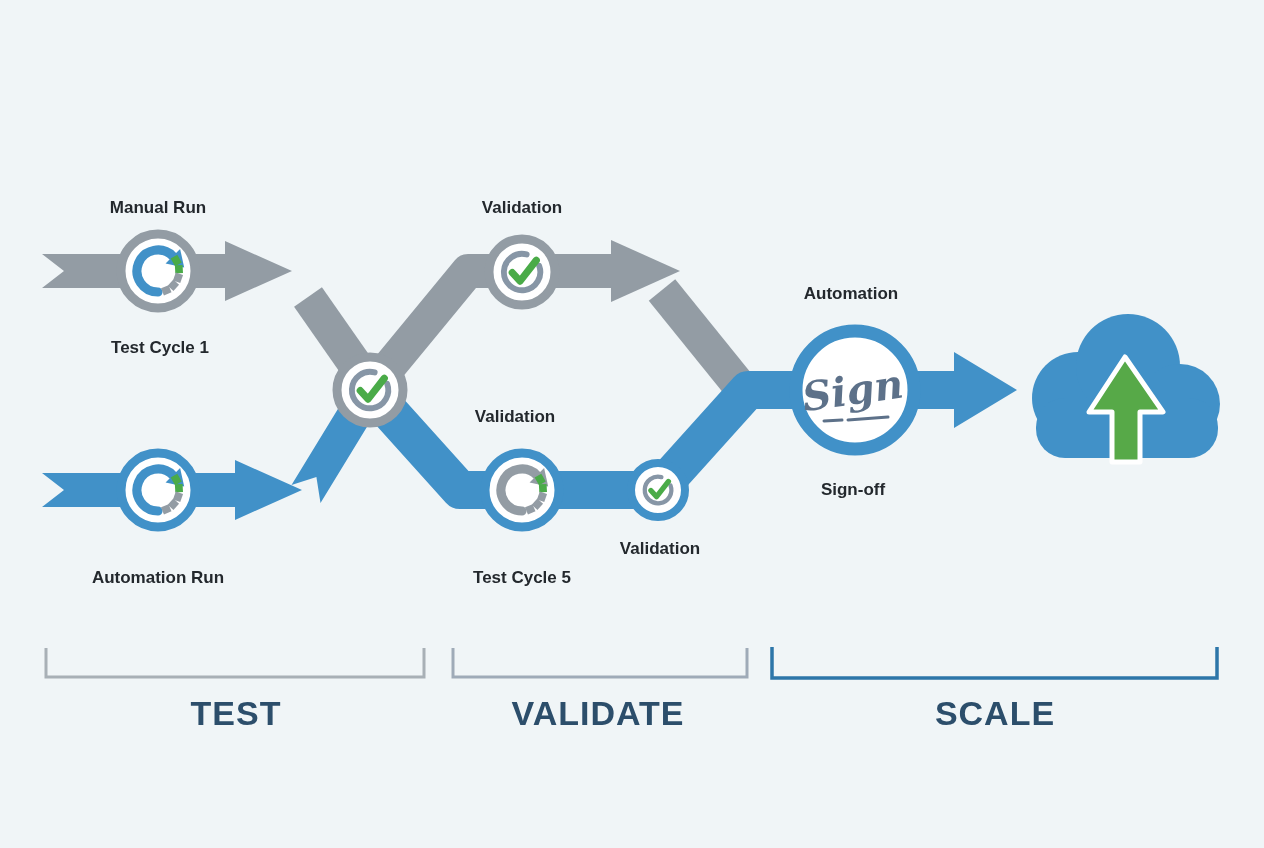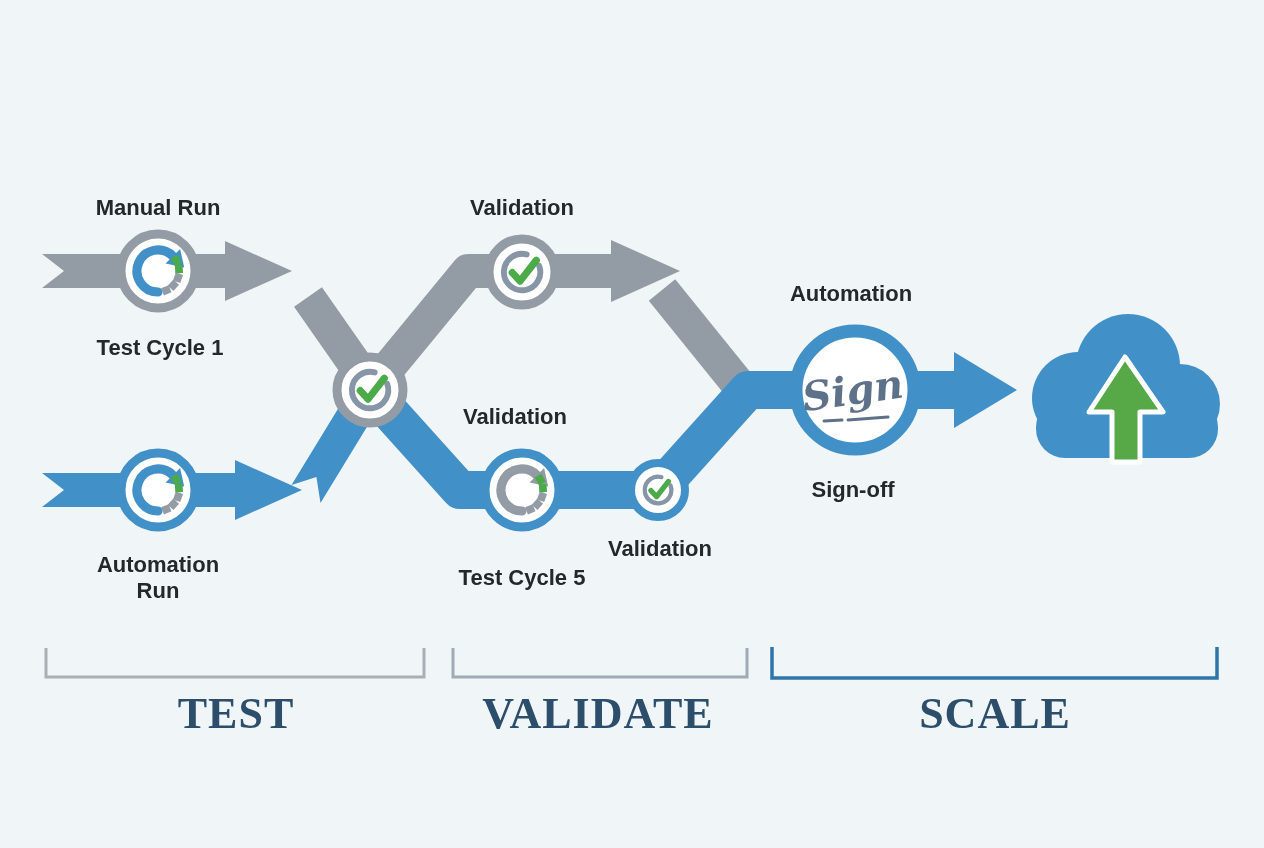--- a/index.html
+++ b/index.html
@@ -4,28 +4,28 @@
 <style>
   html,body{margin:0;padding:0;background:#e8edf0;}
   .stage{
     position:relative;width:1264px;height:848px;overflow:hidden;
     background:var(--bg,#f0f5f7);
     font-family:"Liberation Sans",sans-serif;
   }
   .stage svg{position:absolute;left:0;top:0;}
   .lbl{
     position:absolute;transform:translate(-50%,-50%);
-    font-size:22px;font-weight:600;color:var(--text,#23282d);
+    font-size:17px;font-weight:600;color:var(--text,#23282d);
     text-align:center;line-height:1.17;white-space:nowrap;
   }
   .lbl.wrap{white-space:normal;}
   .phase{
     position:absolute;transform:translate(-50%,-50%);
-    font-size:44px;font-weight:700;color:var(--navy,#2c4e6b);
-    letter-spacing:1px;white-space:nowrap;font-family:Liberation Serif, serif;
+    font-size:34px;font-weight:700;color:var(--navy,#2c4e6b);
+    letter-spacing:1px;white-space:nowrap;
   }
   .f-blue{fill:var(--blue,#4191c8);}
   .f-gray{fill:var(--gray,#939ca4);}
   .s-blue{stroke:var(--blue,#4191c8);}
   .s-gray{stroke:var(--gray,#939ca4);}
   .s-green{stroke:var(--green,#4aab48);}
   .node{fill:#ffffff;}
   .conn{fill:none;stroke-linejoin:round;stroke-linecap:butt;}
   .dash{stroke-width:5.5;fill:none;}
   .cyc-arc{fill:none;stroke:currentColor;stroke-width:6.5;stroke-linecap:round;}

